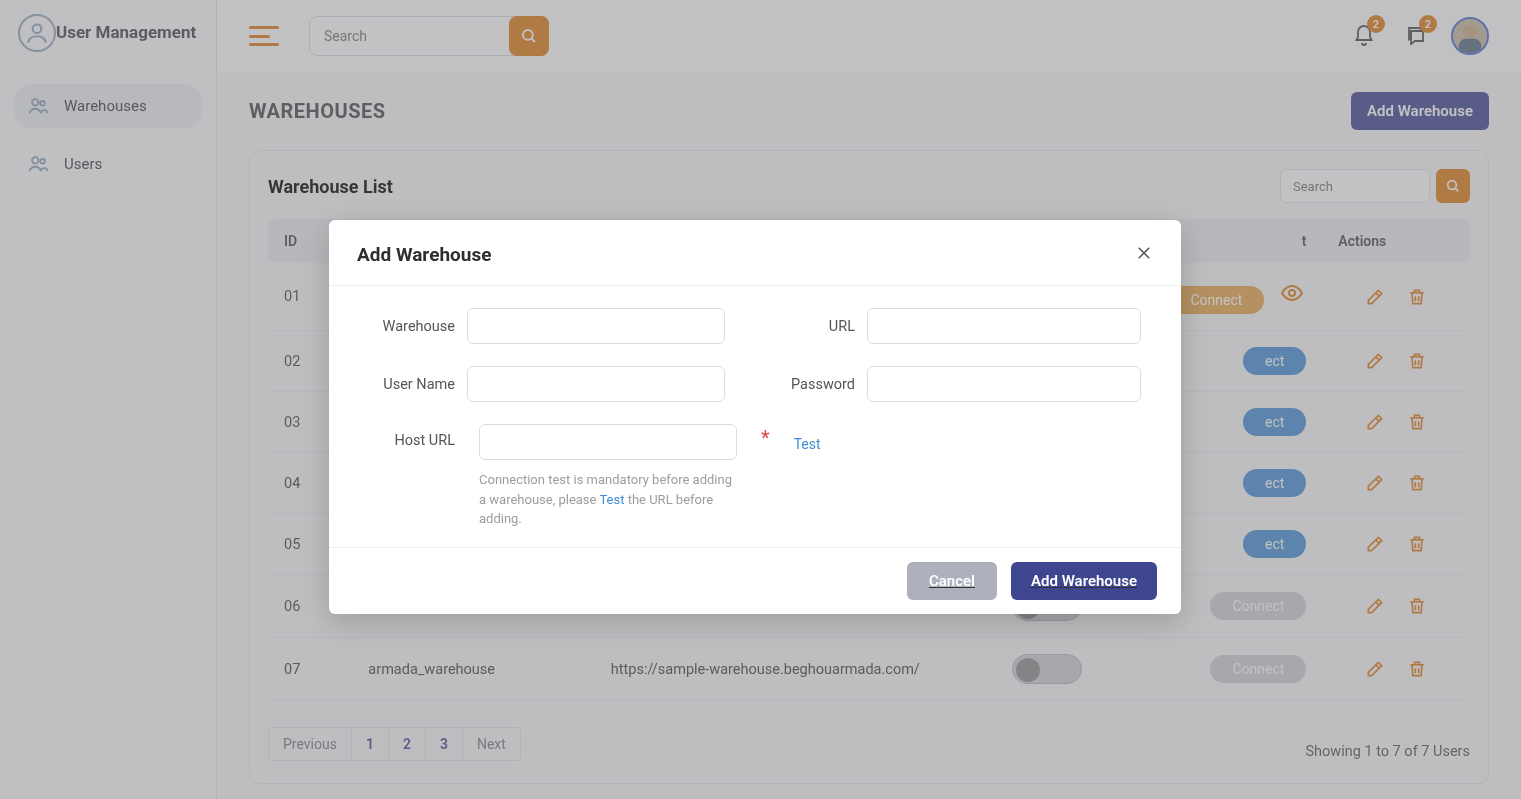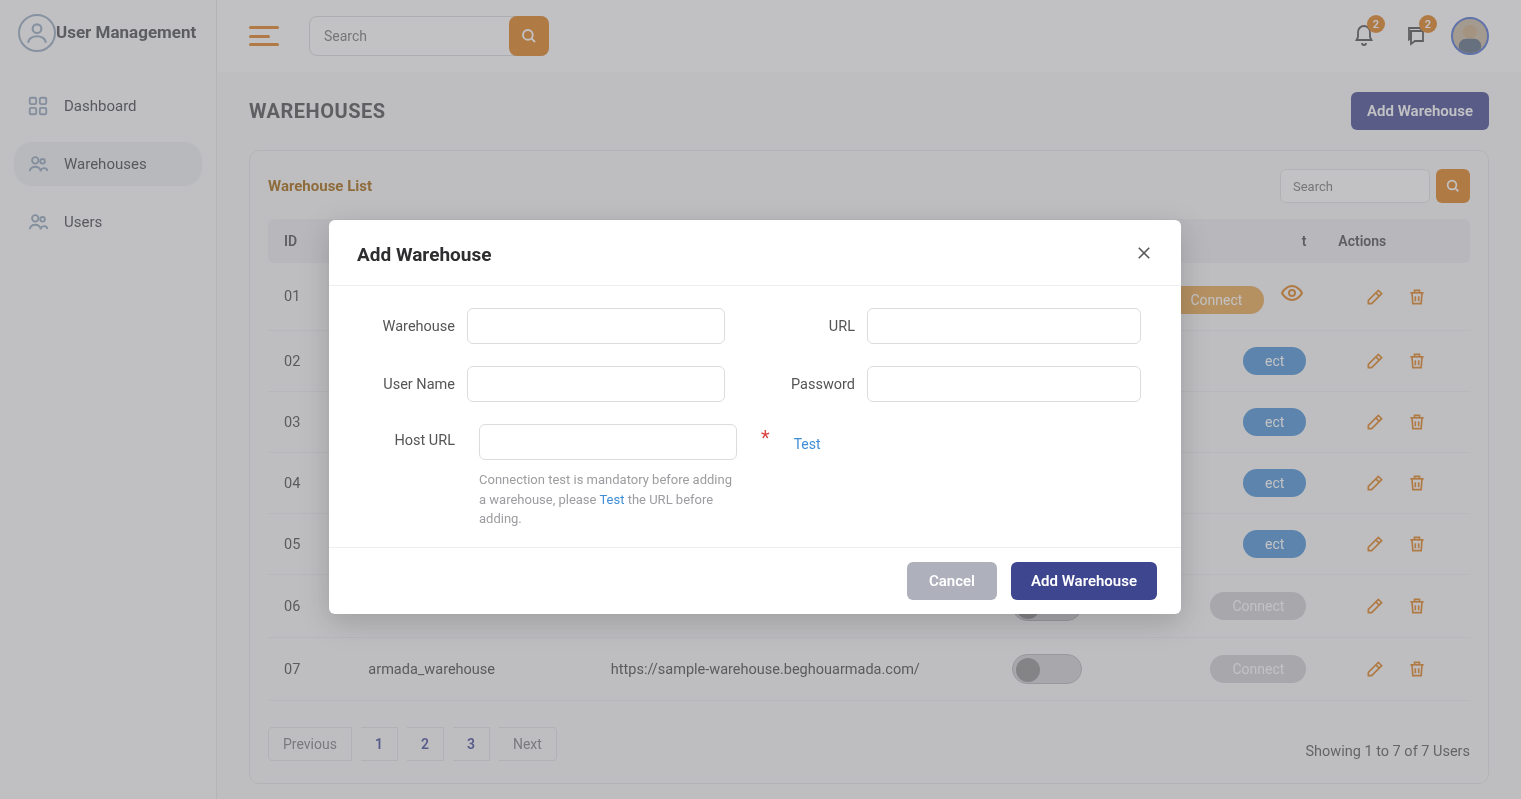--- a/index.html
+++ b/index.html
@@ -39,21 +39,21 @@
   .avatar svg{width:34px;height:34px;}
 
   
   .content { flex:1; padding: 20px 32px; overflow:auto;}
   .page-head { display:flex; justify-content:space-between; align-items:center; margin-bottom: 20px;}
   .page-title { font-size: 20px; font-weight: 700; color:#4b4c4e; letter-spacing: .5px;}
   .add-btn-prim { background:#3f4690; color:#fff; border:none; border-radius:6px; padding:10px 16px; font-size:15px; font-weight:600; cursor:pointer;}
 
   .card { border:1px solid #e4e4e8; border-radius:10px; padding: 18px 18px 22px; }
   .card-head { display:flex; justify-content:space-between; align-items:center; margin-bottom: 16px;}
-  .card-title { font-size: 15px; font-weight:700; color:#a16207;}
+  .card-title { font-size: 18px; font-weight:700; color:#000000;}
   .tbl-search { display:flex; gap:6px; }
   .tbl-search input { width:150px; height:34px; border:1px solid #e2e2e6; border-radius:6px; padding:0 12px; font-size:13px;}
   .tbl-search-btn { width:34px; height:34px; background:#df7d19; border:none;border-radius:6px; display:flex;align-items:center;justify-content:center; cursor:pointer;}
 
   .tbl { width:100%; border-collapse:collapse; }
   .tbl thead th { background:#ededf1; text-align:left; font-size:14px; font-weight:600; color:#4a4a4d; padding: 14px 16px; }
   .tbl thead th:first-child{border-radius:6px 0 0 6px;}
   .tbl thead th:last-child{border-radius:0 6px 6px 0;}
   .tbl tbody td { padding: 16px 16px; border-bottom: 1px solid #ececf0; font-size:14.5px; color:#444;}
   .url-cell { color:#3f4596; }
@@ -66,21 +66,21 @@
   .connect-btn{ border:none; border-radius:18px; padding: 6px 22px; font-size:14px; color:#fff; cursor:pointer;}
   .connect-btn.orange{ background:#e7a44b;}
   .connect-btn.blue{ background:#458ed6;}
   .connect-btn.gray{ background:#cfcfd3;}
   .eye-btn{ width:28px; height:28px; display:inline-flex; align-items:center;justify-content:center; margin-left:14px; cursor:pointer;}
 
   .actions-cell{ display:flex; gap:20px; align-items:center;}
   .icon-btn{ cursor:pointer; display:flex;align-items:center;justify-content:center; width:22px;height:22px;}
 
   .card-foot{ display:flex; justify-content:space-between; align-items:center; margin-top: 26px;}
-  .pager{ display:flex;gap:9px;}
+  .pager{ display:flex;}
   .pager a{ border:1px solid #e1e1e5; padding:8px 14px; font-size:14px; color:#7b7b80; cursor:pointer;}
   .pager a + a { border-left: none;}
   .pager a.num{ color:#3f4596; font-weight:600;}
   .pager a:first-child{border-radius:4px 0 0 4px;}
   .pager a:last-child{border-radius:0 4px 4px 0;}
   .results-info{font-size:14.5px;color:#555;margin-top:15px;}
 
   
   .overlay{ position:absolute; inset:0; background:rgba(120,120,125,.45);}
   .modal{ position:absolute; width:852px; left:329px; top:220px; background:#fff; border-radius:6px; box-shadow:0 8px 30px rgba(0,0,0,.18);}
@@ -95,52 +95,41 @@
   .fgroup input{ flex:1; height:36px; border:1px solid #dcdce0; border-radius:6px; padding:0 10px; font-size:14px;}
   .host-row{ display:flex; align-items:flex-start; gap:24px;}
   .host-row label{ font-size:14.5px; color:#555; width:86px; text-align:right; padding-top:8px;}
   .host-col{ width: 258px;}
   .host-col input{ width:100%; height:36px; border:1px solid #dcdce0; border-radius:6px; padding:0 10px;}
   .ast{ color:#d44; font-size:20px; padding-top:2px;}
   .test-link{ color:#3f8ed6; font-size:14px; cursor:pointer; padding-top:12px;}
   .hint{ font-size:13px; color:#9d9da1; margin-top:10px; line-height:1.5;}
   .hint a{ color:#3f8ed6; text-decoration:none;}
 
-  .modal-foot{ border-top:1px solid #eee; padding: 14px 24px; display:flex; justify-content:flex-end; gap:14px;}
+  .modal-foot{ border-top:1px solid #eee; padding: 14px 24px; display:flex; justify-content:flex-end; gap:14px;text-decoration:underline;}
   .btn-cancel{ background:#aeb0bb; color:#fff; border:none; border-radius:6px; padding:10px 22px; font-size:15px; font-weight:600; cursor:pointer;}
   .btn-prim{ background:#3f4690; color:#fff; border:none; border-radius:6px; padding:10px 20px; font-size:15px; font-weight:600; cursor:pointer;}
 
 </style>
 </head>
 <body>
 
 <div class="app">
 
   <aside class="sidebar">
     <div class="brand">
       <div class="brand-icon">
         <svg viewBox="0 0 24 24" fill="none" stroke="#93a8bf" stroke-width="2">
             <circle cx="12" cy="8" r="4"></circle>
             <path d="M4 21c0-4 4-6 8-6s8 2 8 6"></path>
           </svg>
       </div>
       <div class="brand-text">User Management</div>
     </div>
     <nav class="nav">
-      <div class="nav-item">
-        <span class="nav-ico">
-            <svg viewBox="0 0 24 24" fill="none" stroke="#8ea2b9" stroke-width="2">
-              <rect x="3" y="3" width="7" height="7" rx="1.5"></rect>
-              <rect x="14" y="3" width="7" height="7" rx="1.5"></rect>
-              <rect x="3" y="14" width="7" height="7" rx="1.5"></rect>
-              <rect x="14" y="14" width="7" height="7" rx="1.5"></rect>
-            </svg>
-          </span>
-        <span>Dashboard</span>
-      </div>
       <div class="nav-item active">
         <span class="nav-ico">
             <svg viewBox="0 0 24 24" fill="none" stroke="#8ea2b9" stroke-width="2">
               <circle cx="9" cy="8" r="3.5"></circle>
               <circle cx="17" cy="9" r="2.5"></circle>
               <path d="M3 20c0-3 3-5 6-5s6 2 6 5"></path>
               <path d="M15 20c0-2 2-3.5 4-3.5s3 1 3 3"></path>
             </svg>
           </span>
         <span>Warehouses</span>

